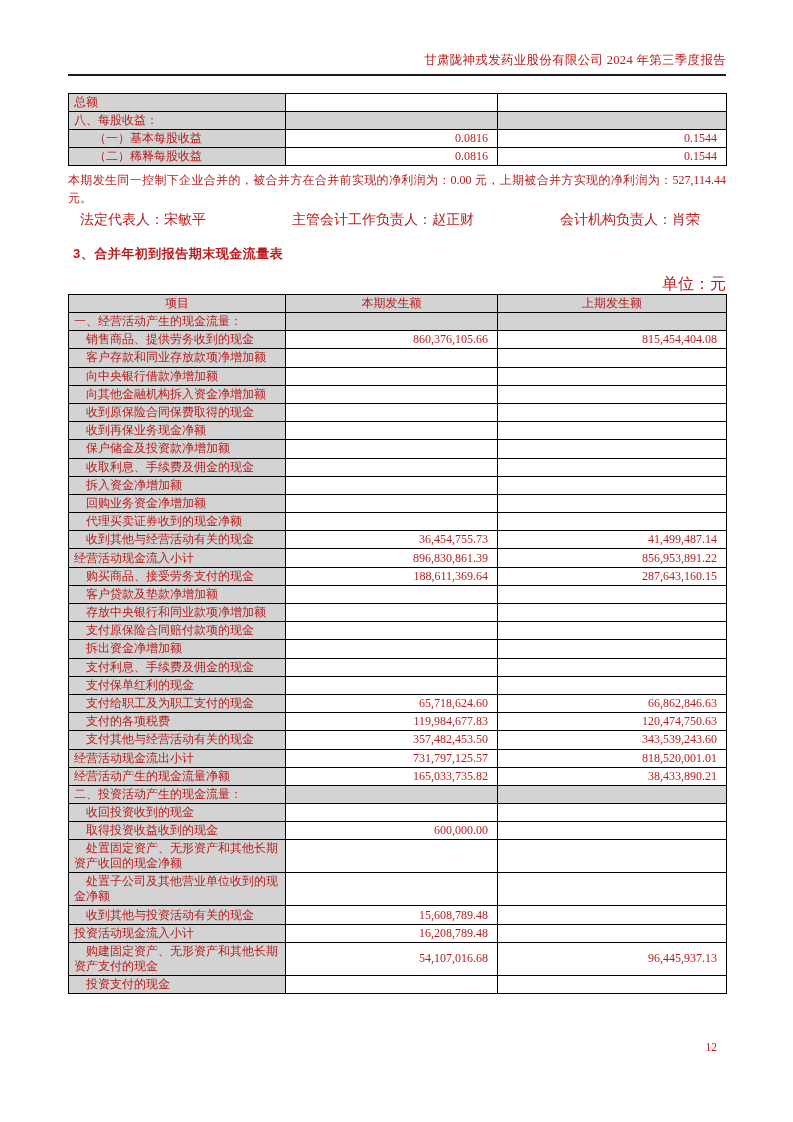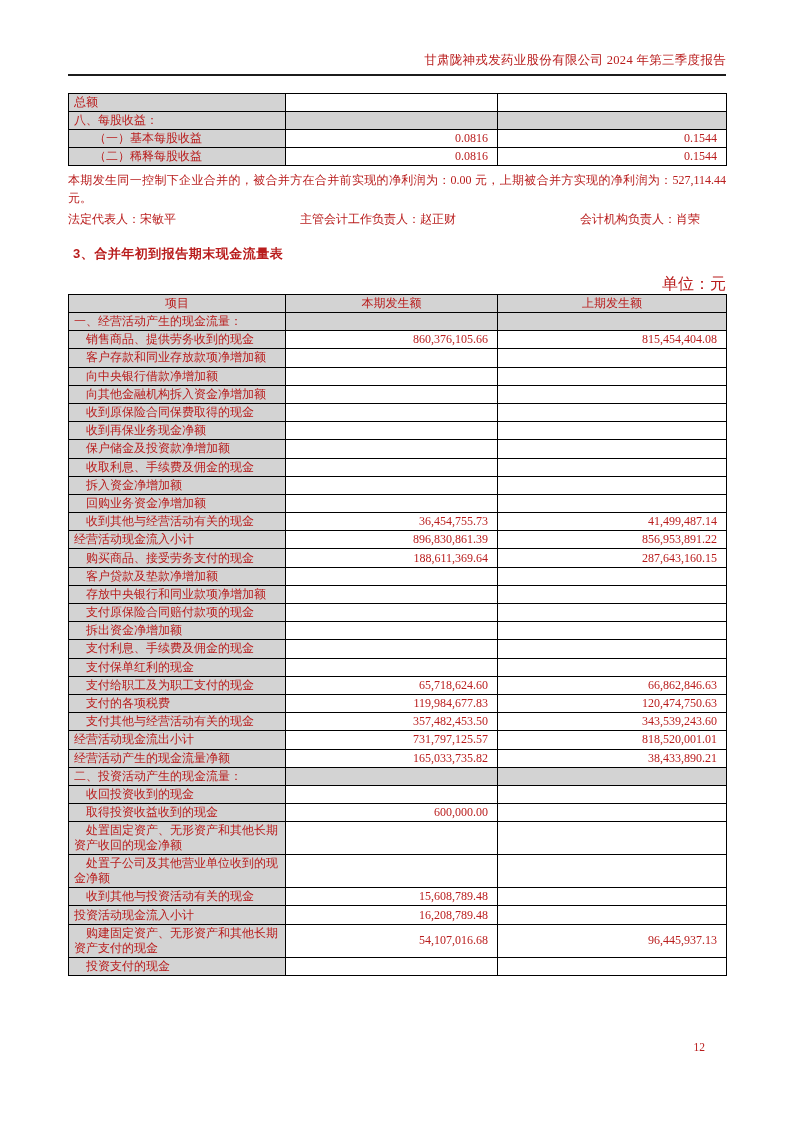--- a/index.html
+++ b/index.html
@@ -57,40 +57,41 @@
     margin:6px 0 0 0;
     font-size:12px;
     line-height:17.5px;
     text-align:justify;
   }
   .signers{
     display:flex;
     justify-content:space-between;
     margin-top:4px;
     padding-right:26px;
-    font-size:12px;
+    font-size:14px;
     line-height:17px;
+    margin-left:12px;
   }
   .section-heading{
     margin:17px 0 0 5px;
     font-size:13px;
     font-weight:bold;
     font-family:"Liberation Sans","DejaVu Sans",sans-serif;
     letter-spacing:0.5px;
   }
   .unit{
     margin-top:14px;
     text-align:right;
     font-size:16px;
     line-height:14px;
   }
   .page-number{
     position:absolute;
     top:1041px;
-    right:88px;
+    right:76px;
     font-size:11.5px;
   }
 </style>
 </head>
 <body>
 
 <div class="page">
   <div class="content">
 
     <div class="header-title">甘肃陇神戎发药业股份有限公司 2024 年第三季度报告</div>
@@ -201,20 +202,25 @@
             <td class="lbl ind">拆入资金净增加额</td>
             <td class="val"></td>
             <td class="val"></td>
           </tr>
           <tr>
             <td class="lbl ind">回购业务资金净增加额</td>
             <td class="val"></td>
             <td class="val"></td>
           </tr>
           <tr>
+            <td class="lbl ind">代理买卖证券收到的现金净额</td>
+            <td class="val"></td>
+            <td class="val"></td>
+          </tr>
+          <tr>
             <td class="lbl ind">收到其他与经营活动有关的现金</td>
             <td class="val">36,454,755.73</td>
             <td class="val">41,499,487.14</td>
           </tr>
           <tr>
             <td class="lbl">经营活动现金流入小计</td>
             <td class="val">896,830,861.39</td>
             <td class="val">856,953,891.22</td>
           </tr>
           <tr>

